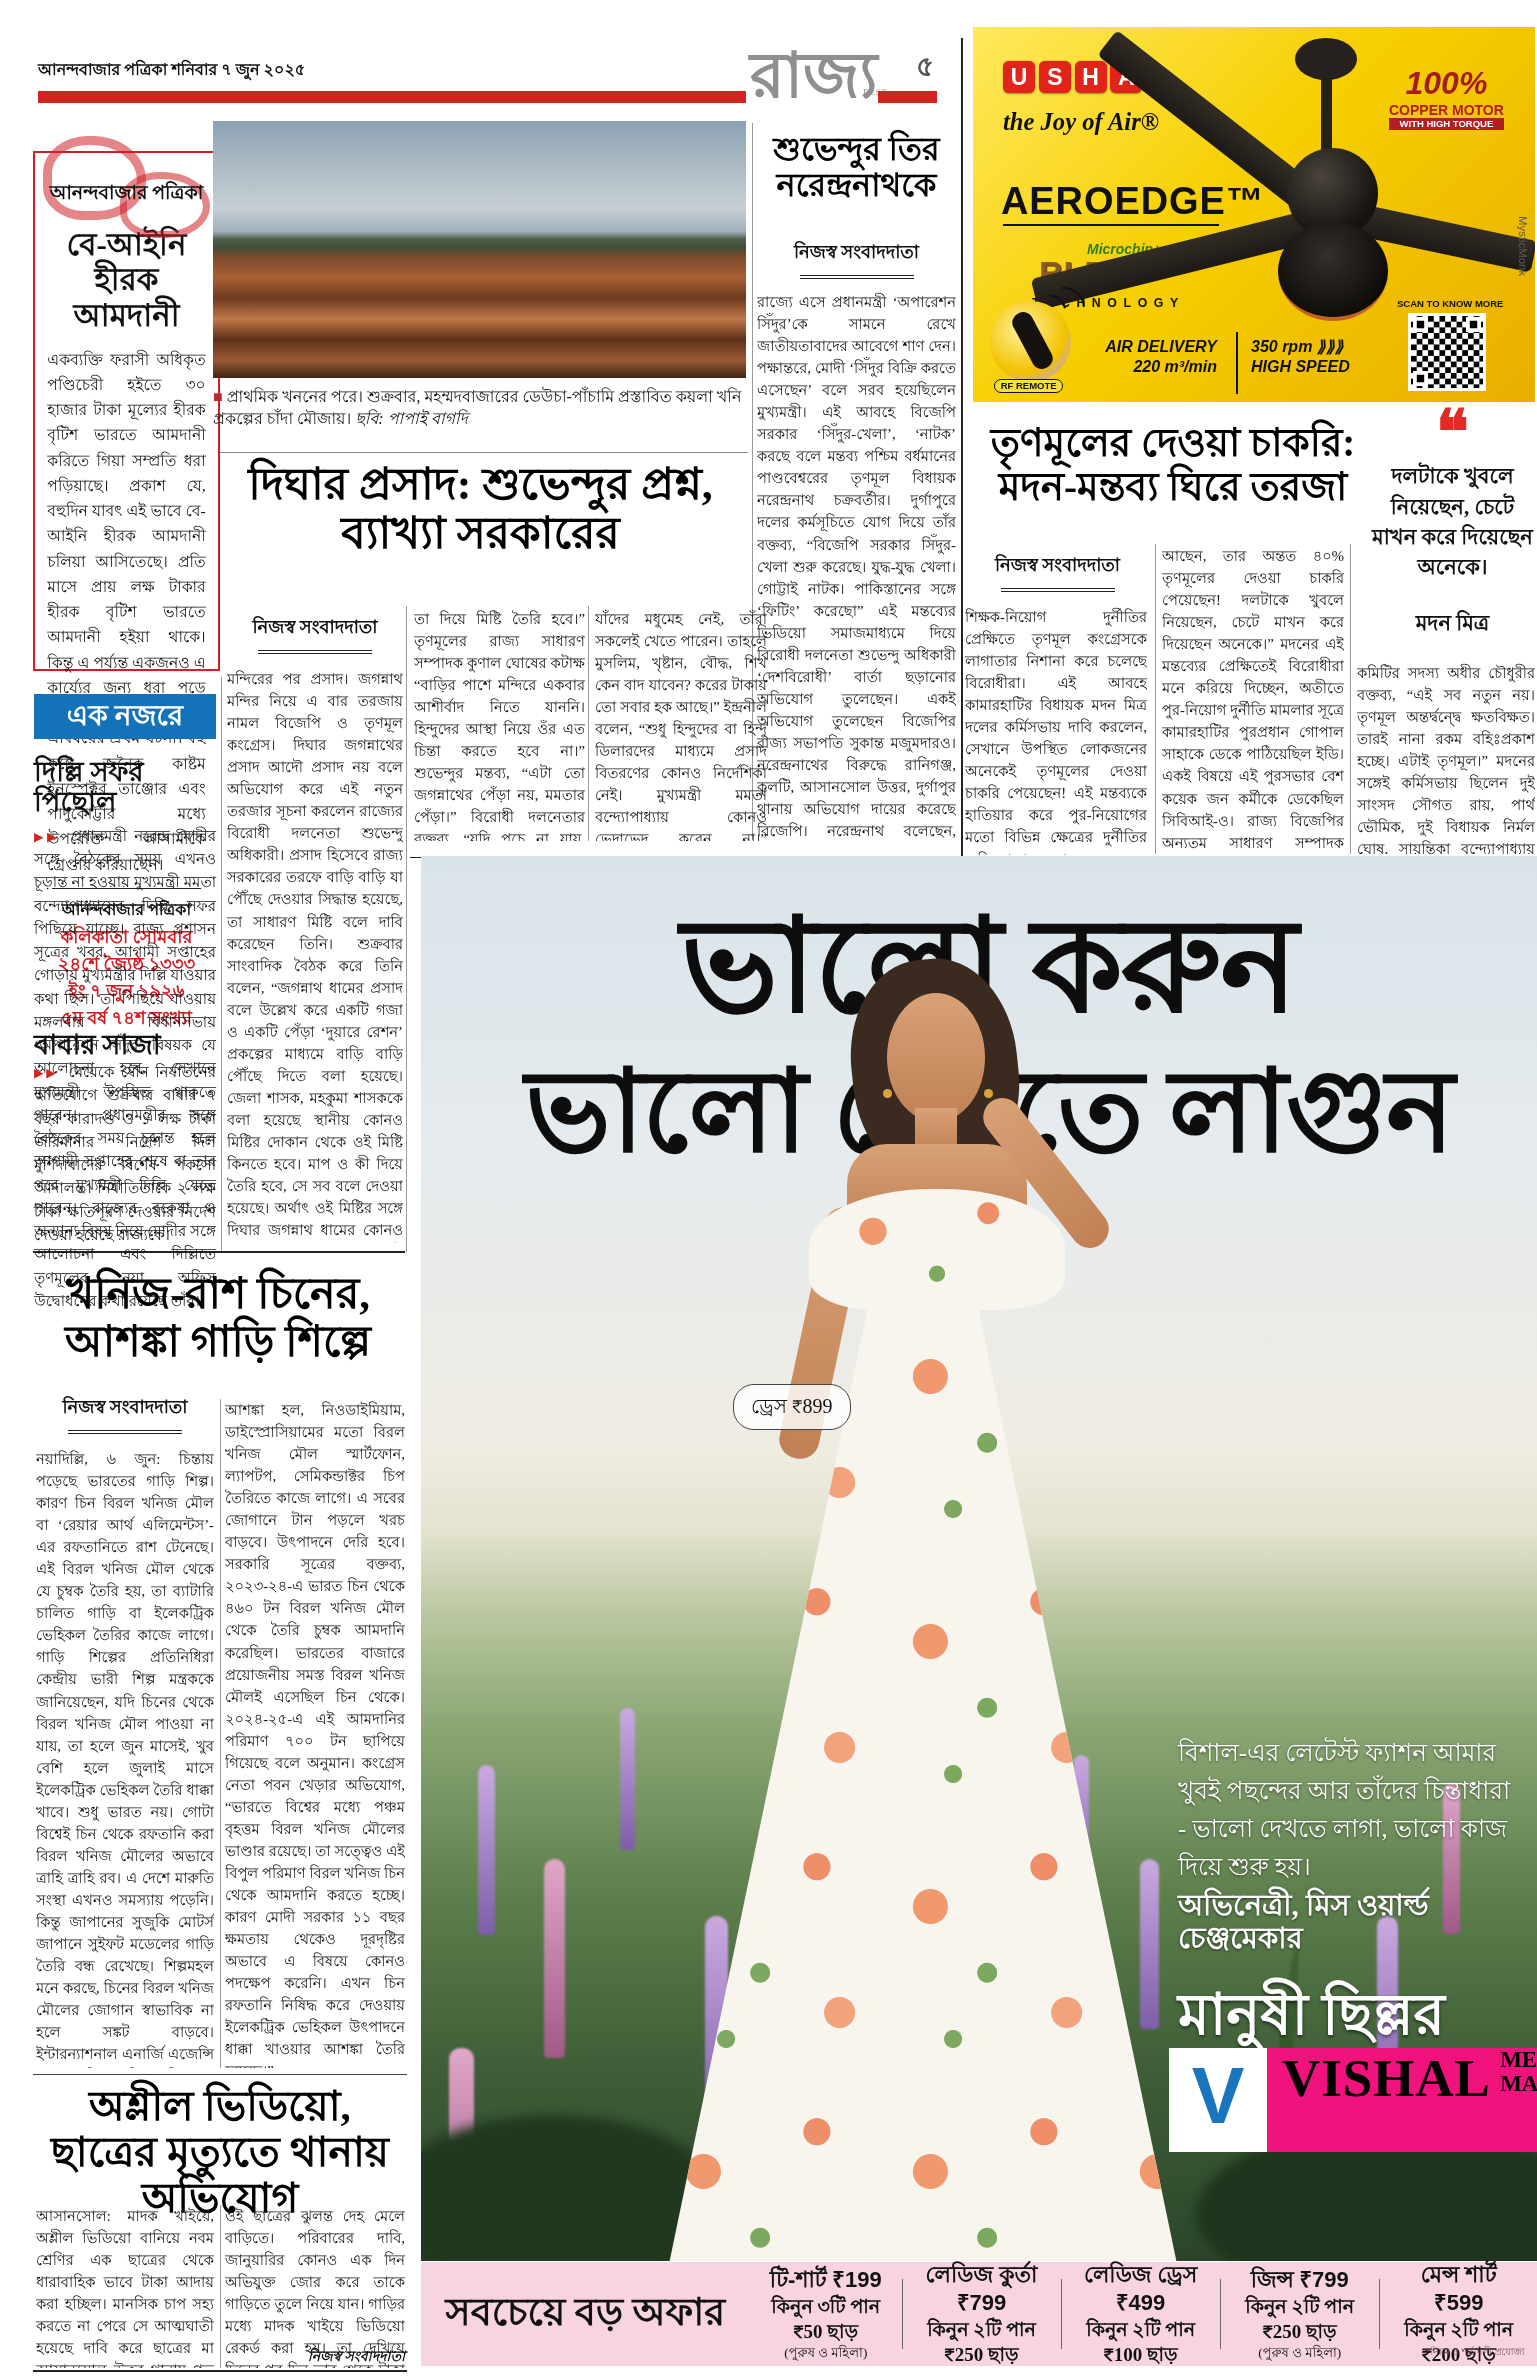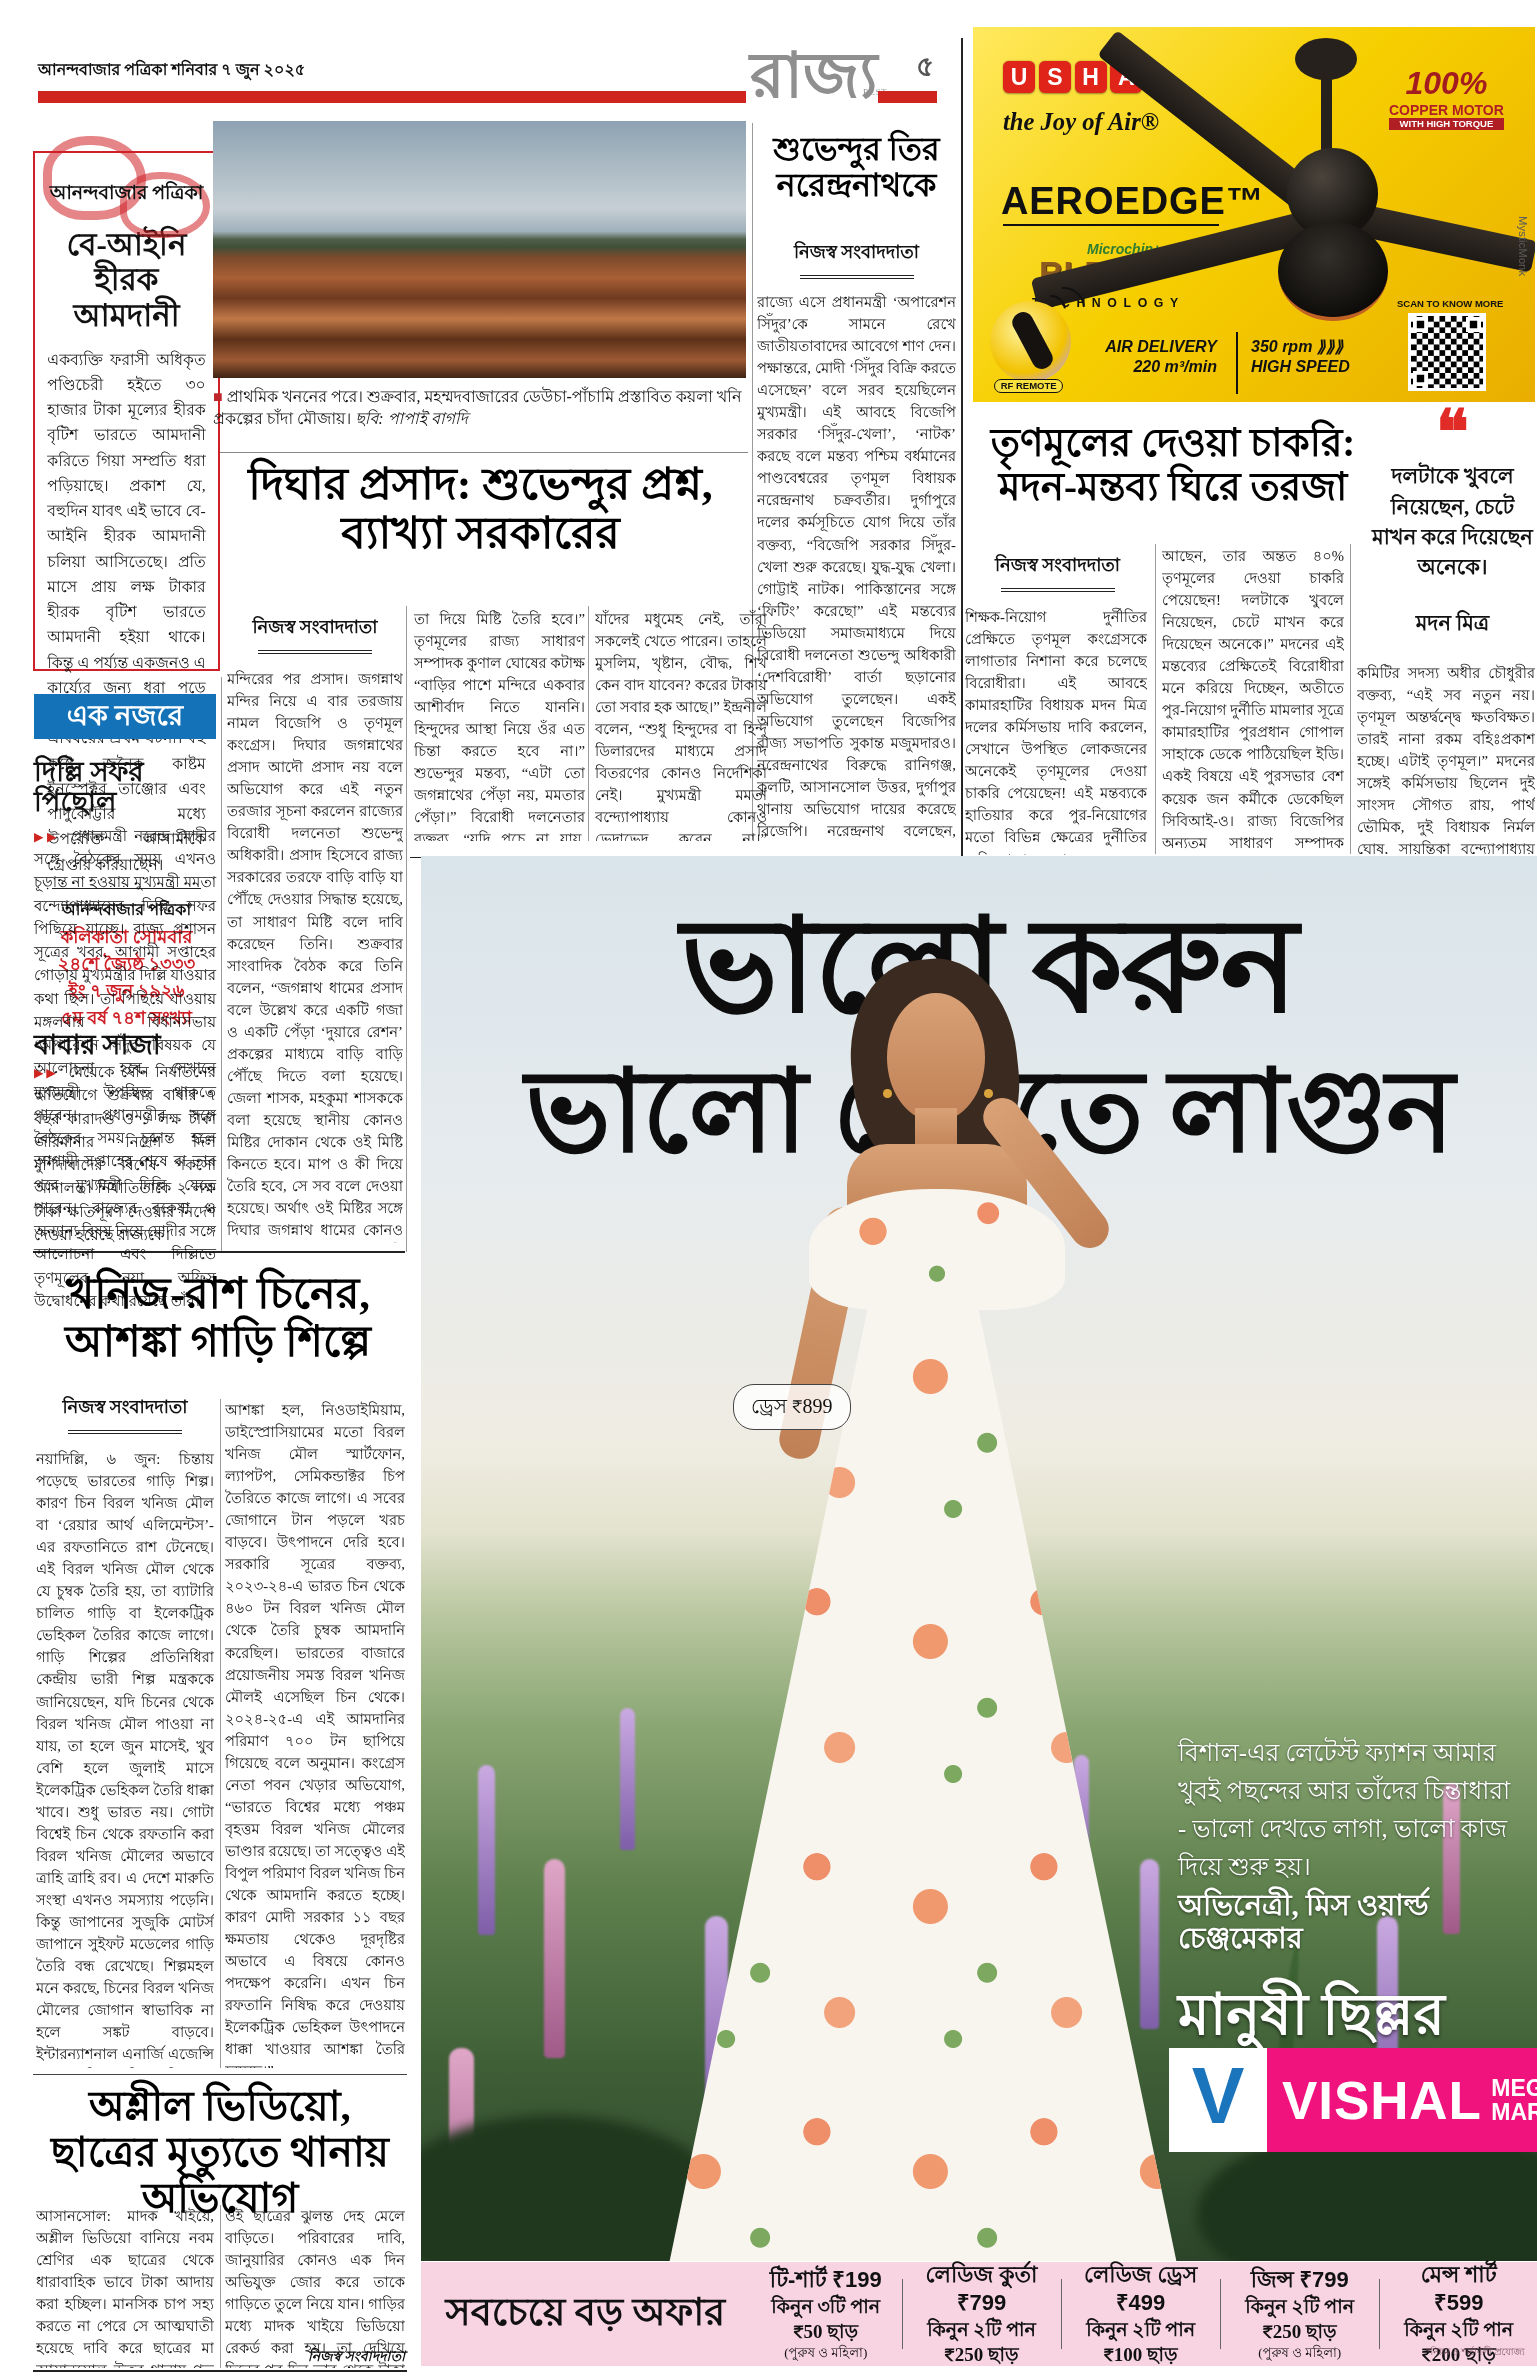--- a/index.html
+++ b/index.html
@@ -76,21 +76,21 @@
   .lup.pink{background:linear-gradient(180deg,#e0a7c8,#a05a88);}
   .leafspike{position:absolute;background:linear-gradient(180deg,#3f6634,#1f3a1c);border-radius:50% 50% 0 0;filter:blur(0.9px);}
   .shrub{position:absolute;border-radius:50%;filter:blur(5.7px);}
   .pricepill{background:rgba(255,255,255,.82);border:1.4px solid #444;border-radius:21px;
      font-size:20px;padding:5.7px 17px;white-space:nowrap;}
   .testimonial{color:#fff;font-size:24.6px;line-height:1.55;text-shadow:0 0.9px 2.8px rgba(0,0,0,.55);}
   .celebtitle{color:#fff;font-weight:800;font-size:29px;line-height:1.15;text-shadow:0 0.9px 2.8px rgba(0,0,0,.55);}
   .celebname{color:#fff;font-weight:800;font-size:57px;text-shadow:0 1.9px 3.8px rgba(0,0,0,.55);}
   .vlogo-v{background:#fff;color:#1b75bc;font-family:"Liberation Sans",sans-serif;font-weight:800;
       font-size:79px;text-align:center;line-height:95px;}
-  .vlogo-bar{background:#f0127d;color:#ffffff;font-family:Liberation Sans, sans-serif;display:flex;align-items:center;}
+  .vlogo-bar{background:#f0127d;color:#000000;font-family:Liberation Serif, serif;display:flex;align-items:flex-start;}
   .vlogo-word{font-weight:800;font-size:53px;letter-spacing:0.9px;padding:0 9.5px 0 15px;}
   .vlogo-mm{font-weight:800;font-size:23px;line-height:1.05;}
   
   .offers{background:#f8d3e1;display:flex;align-items:center;}
   .offers-title{font-weight:800;font-size:38px;white-space:nowrap;padding:0 24.6px;}
   .offer-item{text-align:center;padding:0 15px;line-height:1.3;}
   .offer-l1{font-size:22px;}
   .offer-l1 b{font-family:"Liberation Sans",sans-serif;}
   .offer-l2{font-size:19px;font-weight:bold;}
   .offer-l3{font-size:13.2px;}

